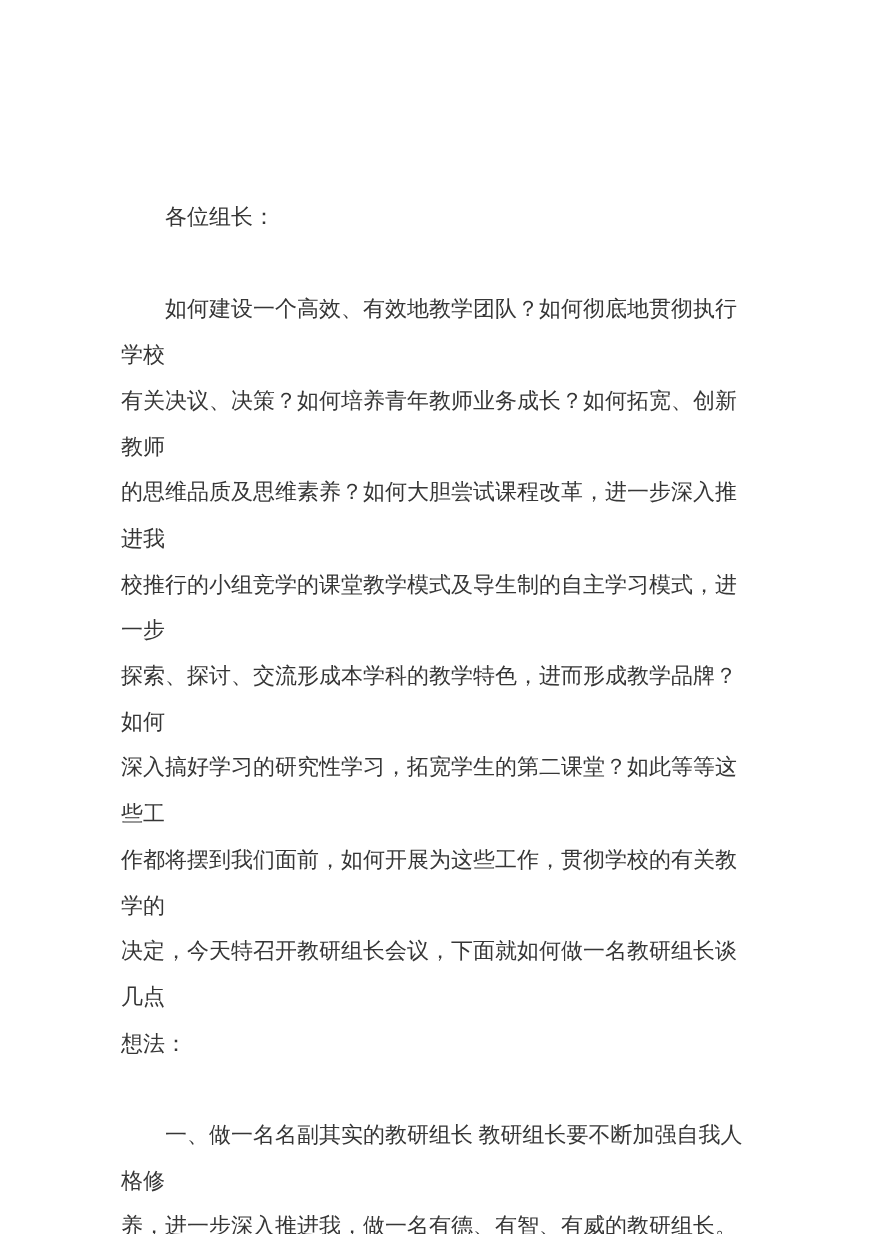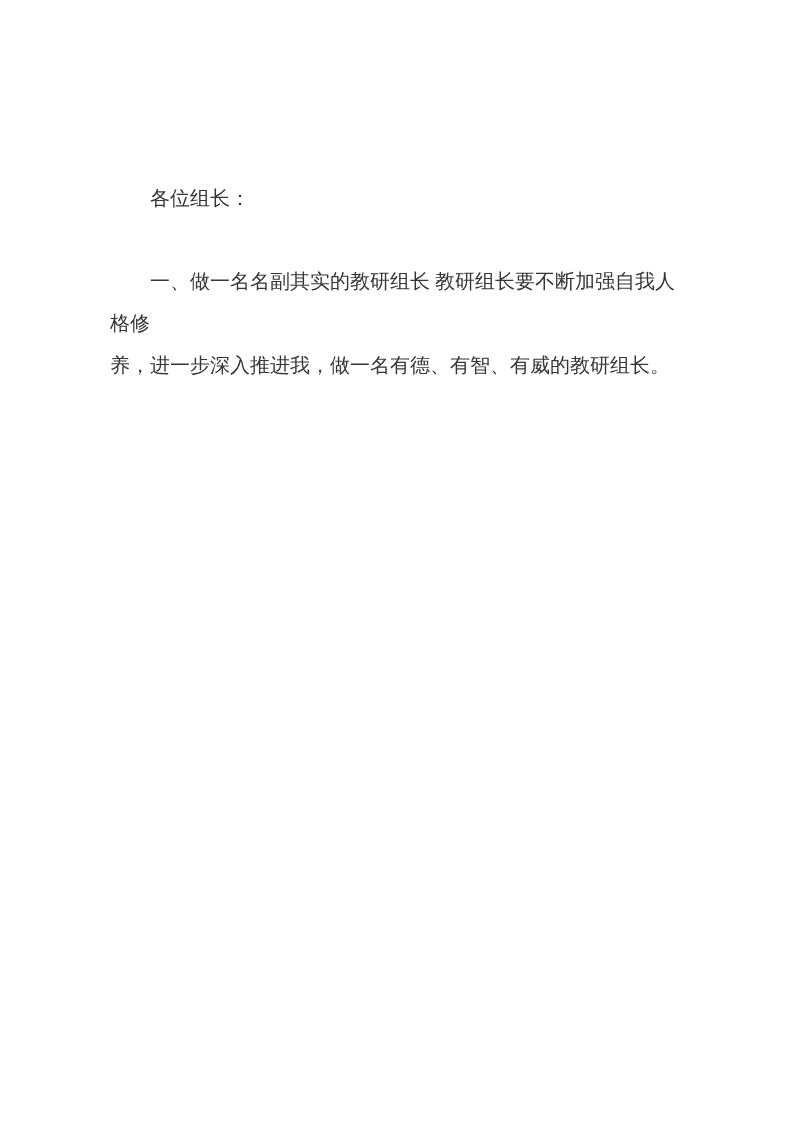--- a/index.html
+++ b/index.html
@@ -34,16 +34,25 @@
     .para:first-child {
       margin-top: 0;
     }
   </style>
 </head>
 <body>
 
 <div class="page">
   <div class="doc-body">
     <p class="para">各位组长：</p>
+    <p class="para">如何建设一个高效、有效地教学团队？如何彻底地贯彻执行学校
+有关决议、决策？如何培养青年教师业务成长？如何拓宽、创新教师
+的思维品质及思维素养？如何大胆尝试课程改革，进一步深入推进我
+校推行的小组竞学的课堂教学模式及导生制的自主学习模式，进一步
+探索、探讨、交流形成本学科的教学特色，进而形成教学品牌？如何
+深入搞好学习的研究性学习，拓宽学生的第二课堂？如此等等这些工
+作都将摆到我们面前，如何开展为这些工作，贯彻学校的有关教学的
+决定，今天特召开教研组长会议，下面就如何做一名教研组长谈几点
+想法：</p>
     <p class="para">一、做一名名副其实的教研组长 教研组长要不断加强自我人格修
 养，进一步深入推进我，做一名有德、有智、有威的教研组长。</p>
   </div>
 </div>
 
 </body></html>

